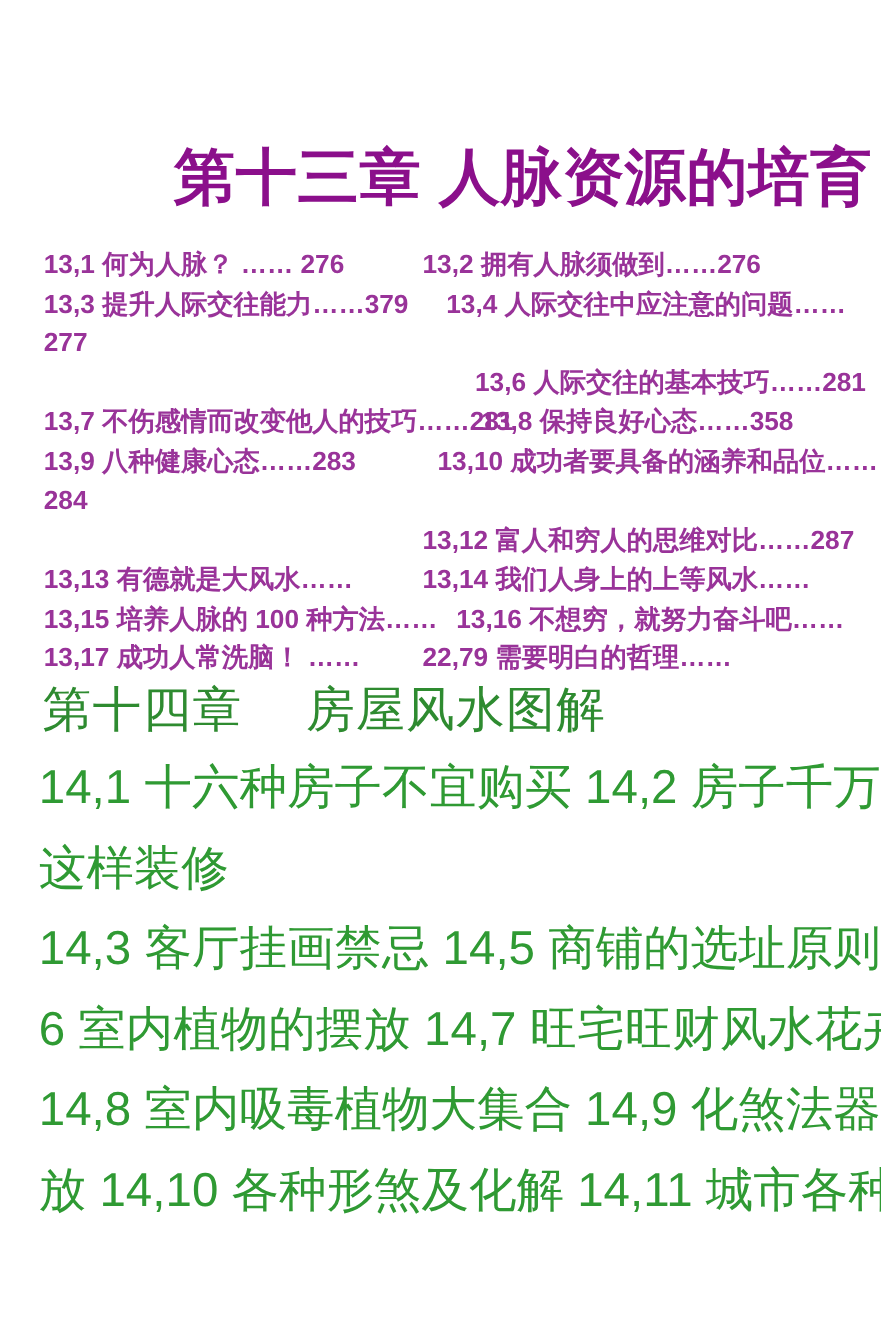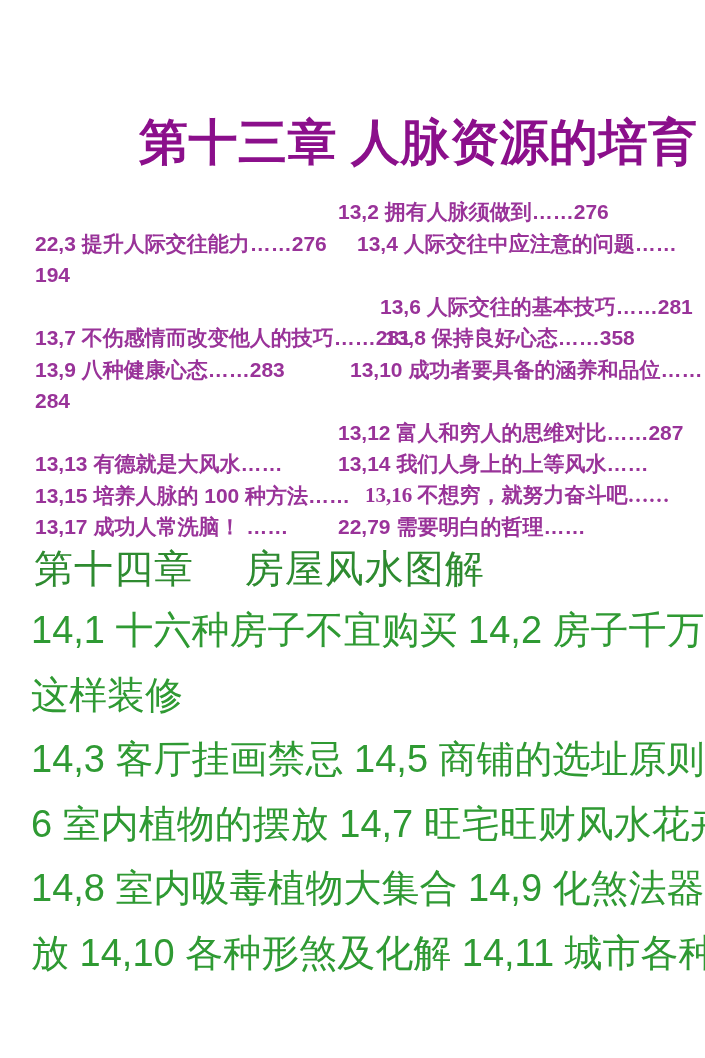--- a/index.html
+++ b/index.html
@@ -35,21 +35,21 @@
     position: relative;
     height: 31.5px;
     line-height: 31.5px;
     white-space: nowrap;
   }
   .toc-right { position: absolute; left: 303px; top: 0; }
   .toc-row:nth-of-type(2)  .toc-right { left: 322px; }
   .toc-row:nth-of-type(4)  .toc-right { left: 345px; }
   .toc-row:nth-of-type(5)  .toc-right { left: 350px; }
   .toc-row:nth-of-type(6)  .toc-right { left: 315px; }
-  .toc-row:nth-of-type(10) .toc-right { left: 330px; font-family: Liberation Serif, serif; }
+  .toc-row:nth-of-type(10) .toc-right { left: 330px; }
   .ch14-heading {
     position: absolute;
     left: 34px;
     top: 548px;
     font-family: "Liberation Serif", "DejaVu Serif", serif;
     font-size: 39px;
     line-height: 42px;
     font-weight: 400;
     color: var(--heading-green, #2E8B30);
     white-space: nowrap;
@@ -69,28 +69,29 @@
 </style>
 </head>
 <body>
 
 <div class="page">
 
   <div class="ch13-title">第十三章 人脉资源的培育</div>
 
   <div class="toc">
     <div class="toc-row">
+      <span class="toc-left">13,1 何为人脉？ …… 276</span>
       <span class="toc-right">13,2 拥有人脉须做到……276</span>
     </div>
     <div class="toc-row">
-      <span class="toc-left">22,3 提升人际交往能力……276</span>
+      <span class="toc-left">13,3 提升人际交往能力……379</span>
       <span class="toc-right">13,4 人际交往中应注意的问题……</span>
     </div>
     <div class="toc-row">
-      <span class="toc-left">194</span>
+      <span class="toc-left">277</span>
     </div>
     <div class="toc-row">
       <span class="toc-right">13,6 人际交往的基本技巧……281</span>
     </div>
     <div class="toc-row">
       <span class="toc-left">13,7 不伤感情而改变他人的技巧……281</span>
       <span class="toc-right">13,8 保持良好心态……358</span>
     </div>
     <div class="toc-row">
       <span class="toc-left">13,9 八种健康心态……283</span>

